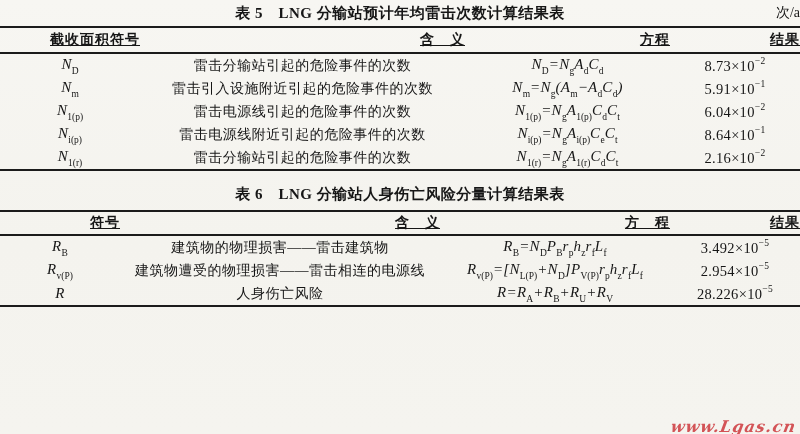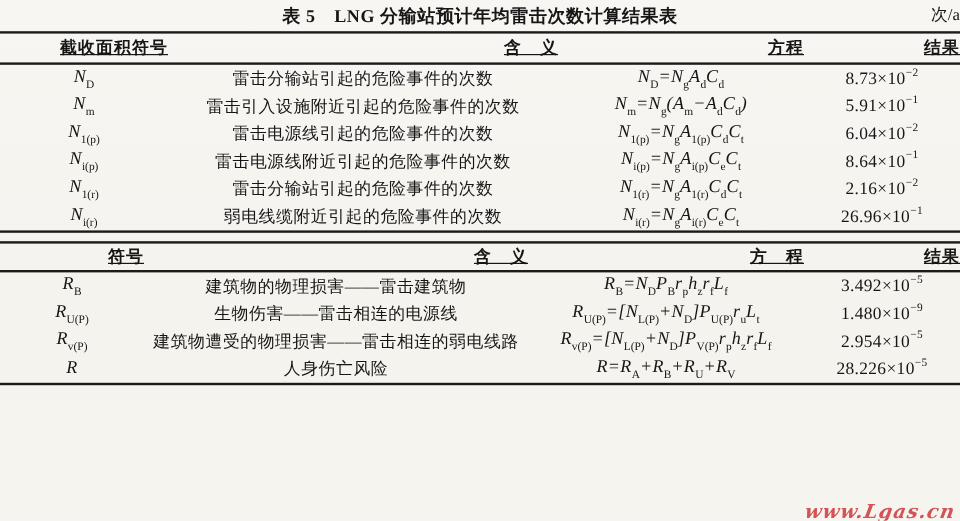--- a/index.html
+++ b/index.html
@@ -136,31 +136,28 @@
         <td class="meaning">雷击电源线附近引起的危险事件的次数</td>
         <td class="math">N<sub>i(p)</sub>=N<sub>g</sub>A<sub>i(p)</sub>C<sub>e</sub>C<sub>t</sub></td>
         <td class="result">8.64×10<sup>−1</sup></td>
       </tr>
       <tr>
         <td class="math">N<sub>1(r)</sub></td>
         <td class="meaning">雷击分输站引起的危险事件的次数</td>
         <td class="math">N<sub>1(r)</sub>=N<sub>g</sub>A<sub>1(r)</sub>C<sub>d</sub>C<sub>t</sub></td>
         <td class="result">2.16×10<sup>−2</sup></td>
       </tr>
-      <tr>
-        <td class="math">N<sub>i(r)</sub></td>
-        <td class="meaning">弱电线缆附近引起的危险事件的次数</td>
-        <td class="math">N<sub>i(r)</sub>=N<sub>g</sub>A<sub>i(r)</sub>C<sub>e</sub>C<sub>t</sub></td>
-        <td class="result">26.96×10<sup>−1</sup></td>
-      </tr>
     </tbody>
   </table>
 
   <div class="gap"></div>
 
+  <div class="t6-titlebar">
+    <div class="tbl-title">表 6　LNG 分输站人身伤亡风险分量计算结果表</div>
+  </div>
 
   <table class="tbl t6">
     <colgroup>
         <col style="width:120px">
         <col style="width:320px">
         <col style="width:230px">
         <col style="width:130px">
       </colgroup>
     <thead>
       <tr>
@@ -171,28 +168,22 @@
       </tr>
     </thead>
     <tbody>
       <tr>
         <td class="math">R<sub>B</sub></td>
         <td class="meaning">建筑物的物理损害——雷击建筑物</td>
         <td class="math">R<sub>B</sub>=N<sub>D</sub>P<sub>B</sub>r<sub>p</sub>h<sub>z</sub>r<sub>f</sub>L<sub>f</sub></td>
         <td class="result">3.492×10<sup>−5</sup></td>
       </tr>
       <tr>
-        <td class="math">R<sub>U(P)</sub></td>
-        <td class="meaning">生物伤害——雷击相连的电源线</td>
-        <td class="math">R<sub>U(P)</sub>=[N<sub>L(P)</sub>+N<sub>D</sub>]P<sub>U(P)</sub>r<sub>u</sub>L<sub>t</sub></td>
-        <td class="result">1.480×10<sup>−9</sup></td>
-      </tr>
-      <tr>
         <td class="math">R<sub>v(P)</sub></td>
-        <td class="meaning">建筑物遭受的物理损害——雷击相连的弱电线路</td>
+        <td class="meaning">建筑物遭受的物理损害——雷击相连的电源线</td>
         <td class="math">R<sub>v(P)</sub>=[N<sub>L(P)</sub>+N<sub>D</sub>]P<sub>V(P)</sub>r<sub>p</sub>h<sub>z</sub>r<sub>f</sub>L<sub>f</sub></td>
         <td class="result">2.954×10<sup>−5</sup></td>
       </tr>
       <tr>
         <td class="math">R</td>
         <td class="meaning">人身伤亡风险</td>
         <td class="math">R=R<sub>A</sub>+R<sub>B</sub>+R<sub>U</sub>+R<sub>V</sub></td>
         <td class="result">28.226×10<sup>−5</sup></td>
       </tr>
     </tbody>

